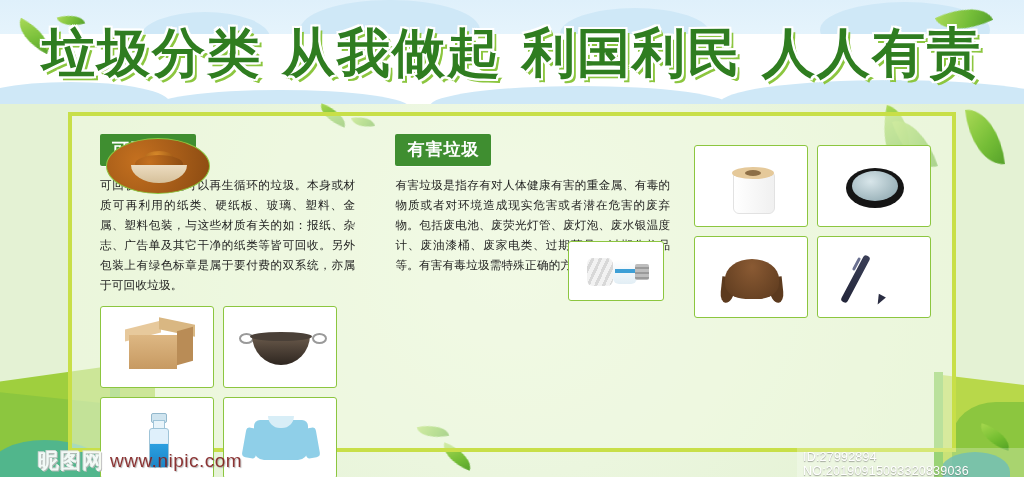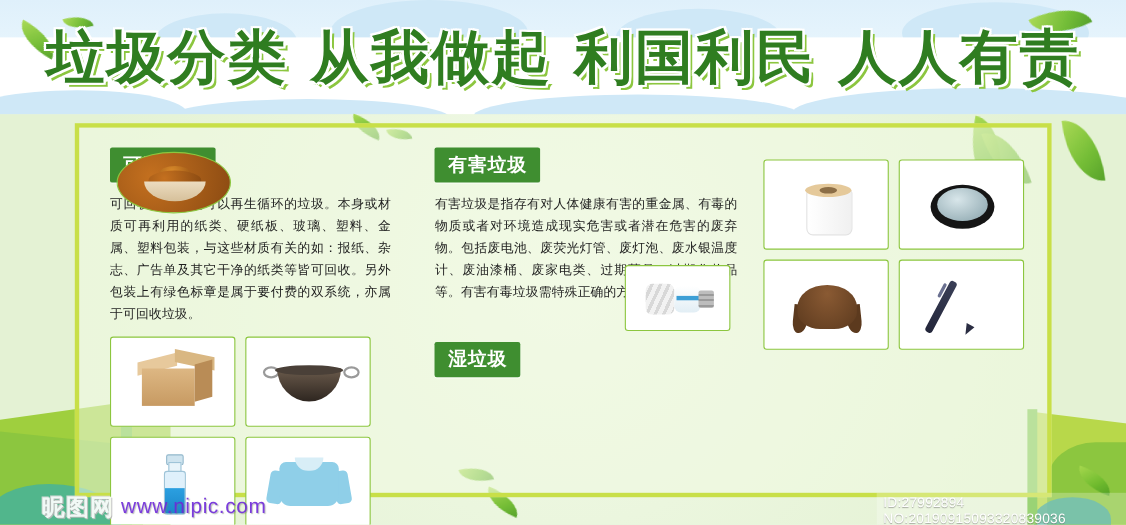--- a/index.html
+++ b/index.html
@@ -173,21 +173,21 @@
        background:radial-gradient(circle at 30% 40%,#c4701f,#8a4a12);
        border-radius:50%;}
   .food2{position:absolute;left:38px;top:12px;width:28px;height:12px;
        background:radial-gradient(circle at 40% 40%,#d98a2a,#a05a16);border-radius:50%;}
 
   
   .wm-left{position:absolute;left:38px;top:447px;display:flex;align-items:center;gap:6px;}
   .wm-logo{font-family:"DejaVu Sans","Liberation Sans",sans-serif;
       font-size:21px;font-weight:bold;color:#ffffff;letter-spacing:1px;
       text-shadow:1px 1px 0 #b9b9b9,-1px -1px 0 #d9d9d9;opacity:.92;}
-  .wm-url{font-family:"Liberation Sans",sans-serif;font-size:19px;color:#6d28d9;
+  .wm-url{font-family:"Liberation Sans",sans-serif;font-size:19px;color:#7f1d1d;
       letter-spacing:.5px;text-shadow:1px 1px 1px rgba(120,120,120,.55);opacity:.9;}
   .wm-right{position:absolute;left:797px;top:448px;padding:2px 6px;
       background:rgba(255,255,255,.25);
       font-family:"Liberation Sans",sans-serif;font-size:12.5px;color:#ffffff;
       letter-spacing:.2px;text-shadow:0 1px 1px rgba(90,90,90,.5);}
 </style>
 </head>
 <body>
 
 <div id="poster">
@@ -267,21 +267,20 @@
       <div class="badge">有害垃圾</div>
       <p class="para">有害垃圾是指存有对人体健康有害的重金属、有毒的物质或者对环境造成现实危害或者潜在危害的废弃物。包括废电池、废荧光灯管、废灯泡、废水银温度计、废油漆桶、废家电类、过期药品、过期化妆品等。有害有毒垃圾需特殊正确的方法安全处理。</p>
       <div class="grid" style="justify-content:flex-end;margin-top:-34px;margin-right:6px;">
         <div class="tile small">
           <div class="bulb-coil"></div>
             <div class="bulb-base"></div>
           <div class="bulb-ring"></div>
             <div class="bulb-screw"></div>
         </div>
       </div>
-      <div class="badge" style="margin-top:10px;">湿垃圾</div>
       <div class="grid" style="justify-content:flex-end;margin-top:-30px;margin-right:6px;">
         <div class="tile food">
           <div class="food2"></div>
             <div class="food"></div>
             <div class="bowl"></div>
         </div>
       </div>
     </div>
 
     <div class="col col3">

